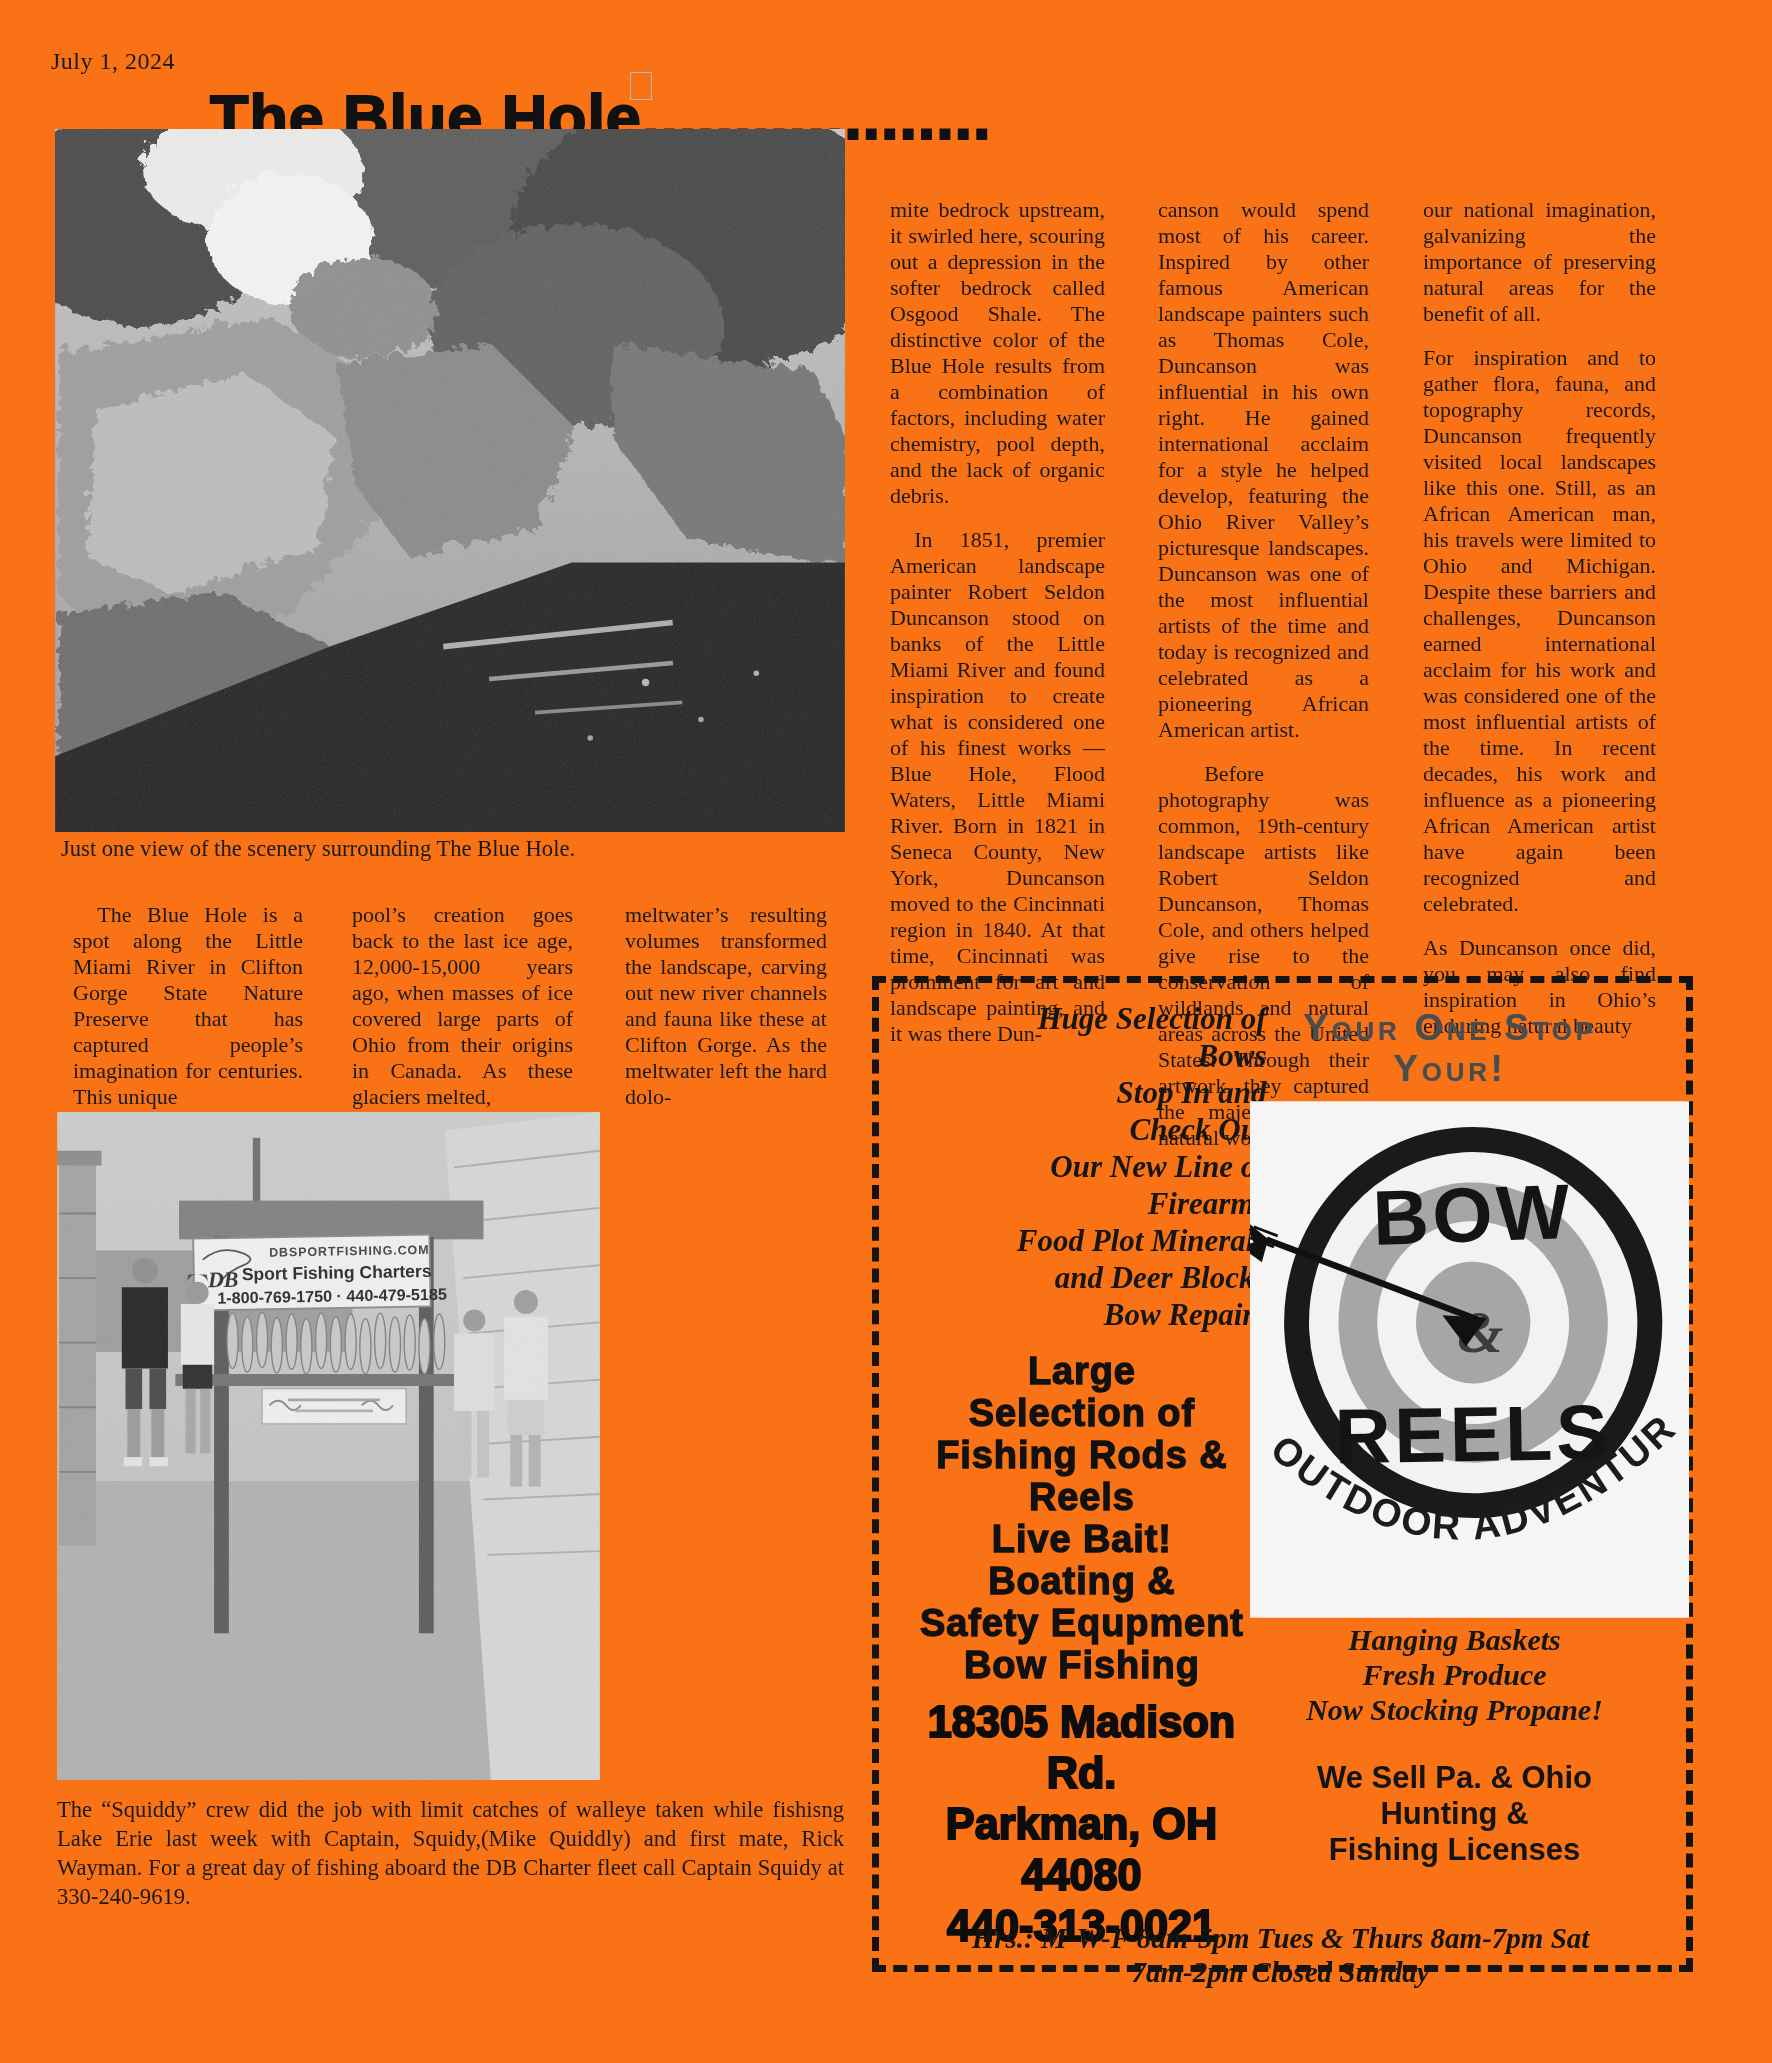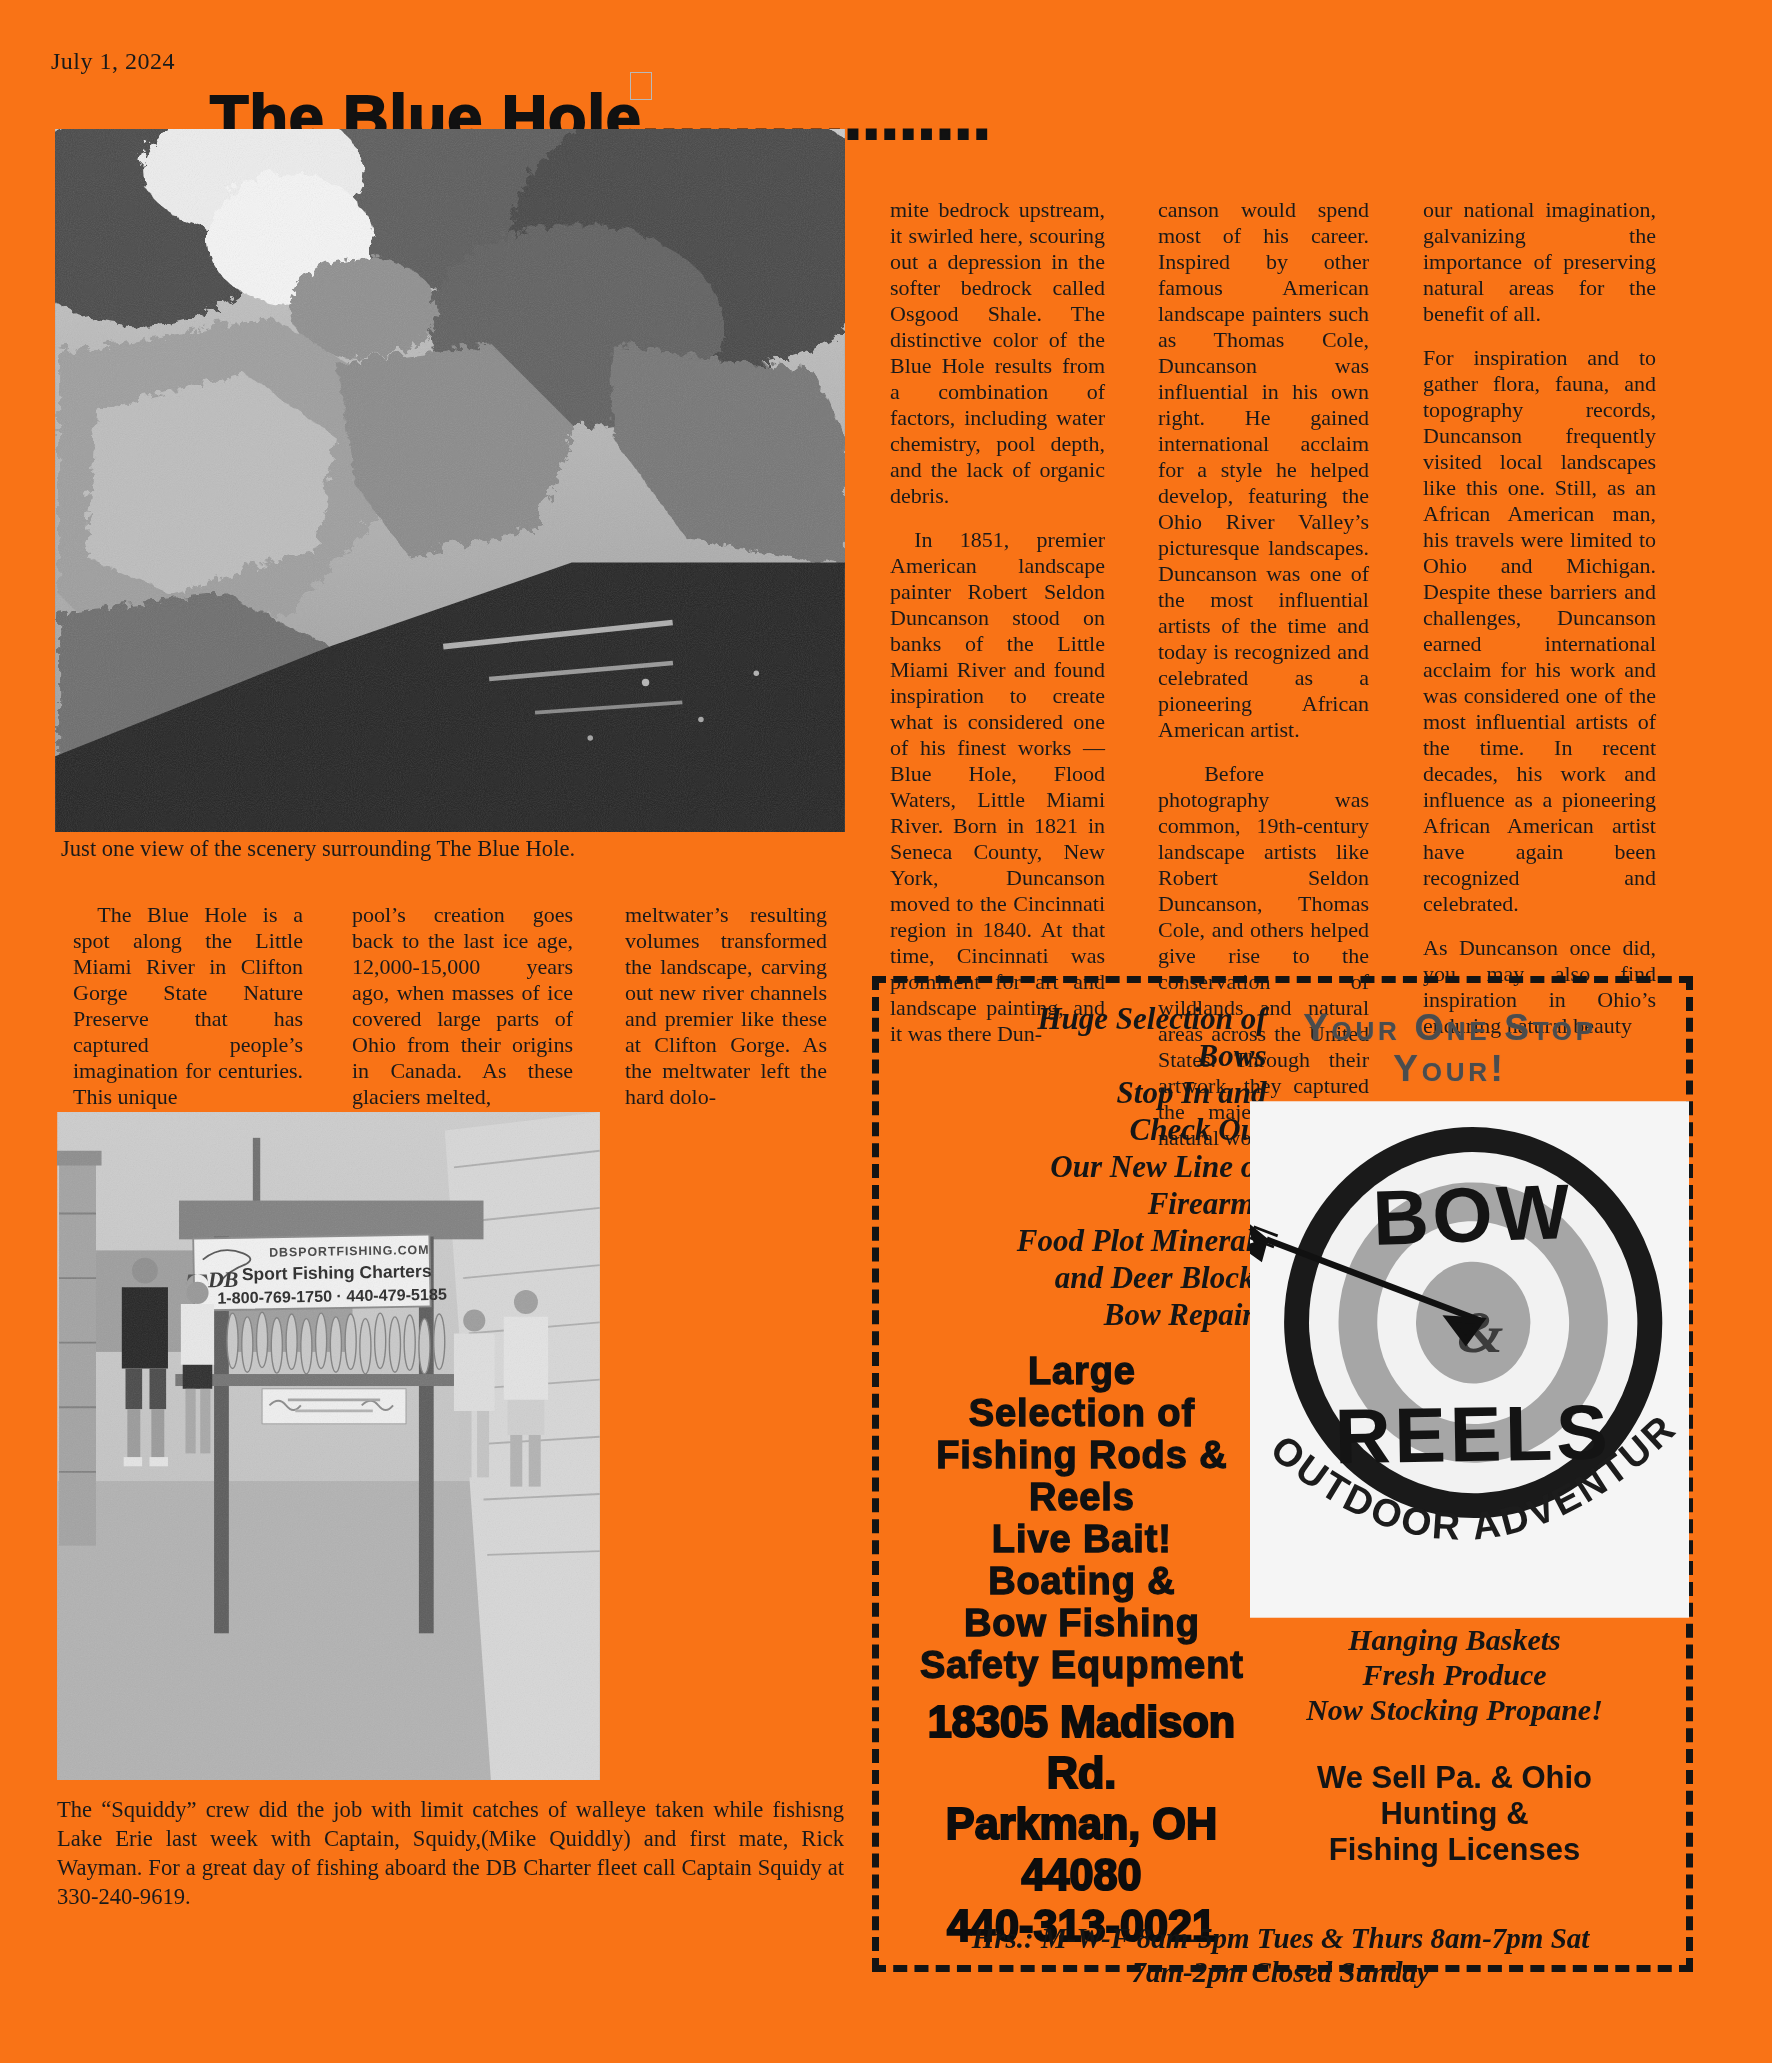--- a/index.html
+++ b/index.html
@@ -102,21 +102,21 @@
   </div>
   <div class="abs caption cap1">Just one view of the scenery surrounding The Blue Hole.</div>
 
   <div class="bodycol" style="left:55px;top:884px;width:266px;">
     <p class="ind1">The Blue Hole is a spot along the Little Miami River in Clifton Gorge State Nature Preserve that has captured people’s imagination for centuries. This unique</p>
   </div>
   <div class="bodycol" style="left:334px;top:884px;width:257px;">
     <p>pool’s creation goes back to the last ice age, 12,000-15,000 years ago, when masses of ice covered large parts of Ohio from their origins in Canada. As these glaciers melted,</p>
   </div>
   <div class="bodycol" style="left:607px;top:884px;width:238px;">
-    <p>meltwater’s resulting volumes transformed the landscape, carving out new river channels and premier like these at Clifton Gorge. As the meltwater left the hard dolo-</p>
+    <p>meltwater’s resulting volumes transformed the landscape, carving out new river channels and fauna like these at Clifton Gorge. As the meltwater left the hard dolo-</p>
   </div>
 
   <div class="bodycol" style="left:872px;top:179px;width:251px;">
     <p>mite bedrock upstream, it swirled here, scouring out a depression in the softer bedrock called Osgood Shale. The distinctive color of the Blue Hole results from a combination of factors, including water chemistry, pool depth, and the lack of organic debris.</p>
     <p class="ind1">In 1851, premier American landscape painter Robert Seldon Duncanson stood on banks of the Little Miami River and found inspiration to create what is considered one of his finest works — Blue Hole, Flood Waters, Little Miami River. Born in 1821 in Seneca County, New York, Duncanson moved to the Cincinnati region in 1840. At that time, Cincinnati was prominent for art and landscape painting, and it was there Dun-</p>
   </div>
   <div class="bodycol" style="left:1140px;top:179px;width:247px;">
     <p>canson would spend most of his career. Inspired by other famous American landscape painters such as Thomas Cole, Duncanson was influential in his own right. He gained international acclaim for a style he helped develop, featuring the Ohio River Valley’s picturesque landscapes. Duncanson was one of the most influential artists of the time and today is recognized and celebrated as a pioneering African American artist.</p>
     <p class="ind2">Before photography was common, 19th-century landscape artists like Robert Seldon Duncanson, Thomas Cole, and others helped give rise to the conservation of wildlands and natural areas across the United States. Through their artwork, they captured the majesty of the natural world and</p>
   </div>
@@ -253,22 +253,22 @@
       <div>Bow Repairs</div>
     </div>
 
     <div class="abs ad-bold" style="left:7.4px;top:367px;width:391px;">
       <div>Large</div>
       <div>Selection of</div>
       <div>Fishing Rods &amp;</div>
       <div>Reels</div>
       <div>Live Bait!</div>
       <div>Boating &amp;</div>
+      <div>Safety Equpment</div>
       <div>Bow Fishing</div>
-      <div>Safety Equpment</div>
     </div>
 
     <div class="abs ad-addr" style="left:7.4px;top:713px;width:391px;">
       <div>18305 Madison Rd.</div>
       <div>Parkman, OH 44080</div>
       <div>440-313-0021</div>
     </div>
 
     <div class="abs onestop" style="left:377px;top:24px;width:388px;">
       <div>Your One Stop</div>

